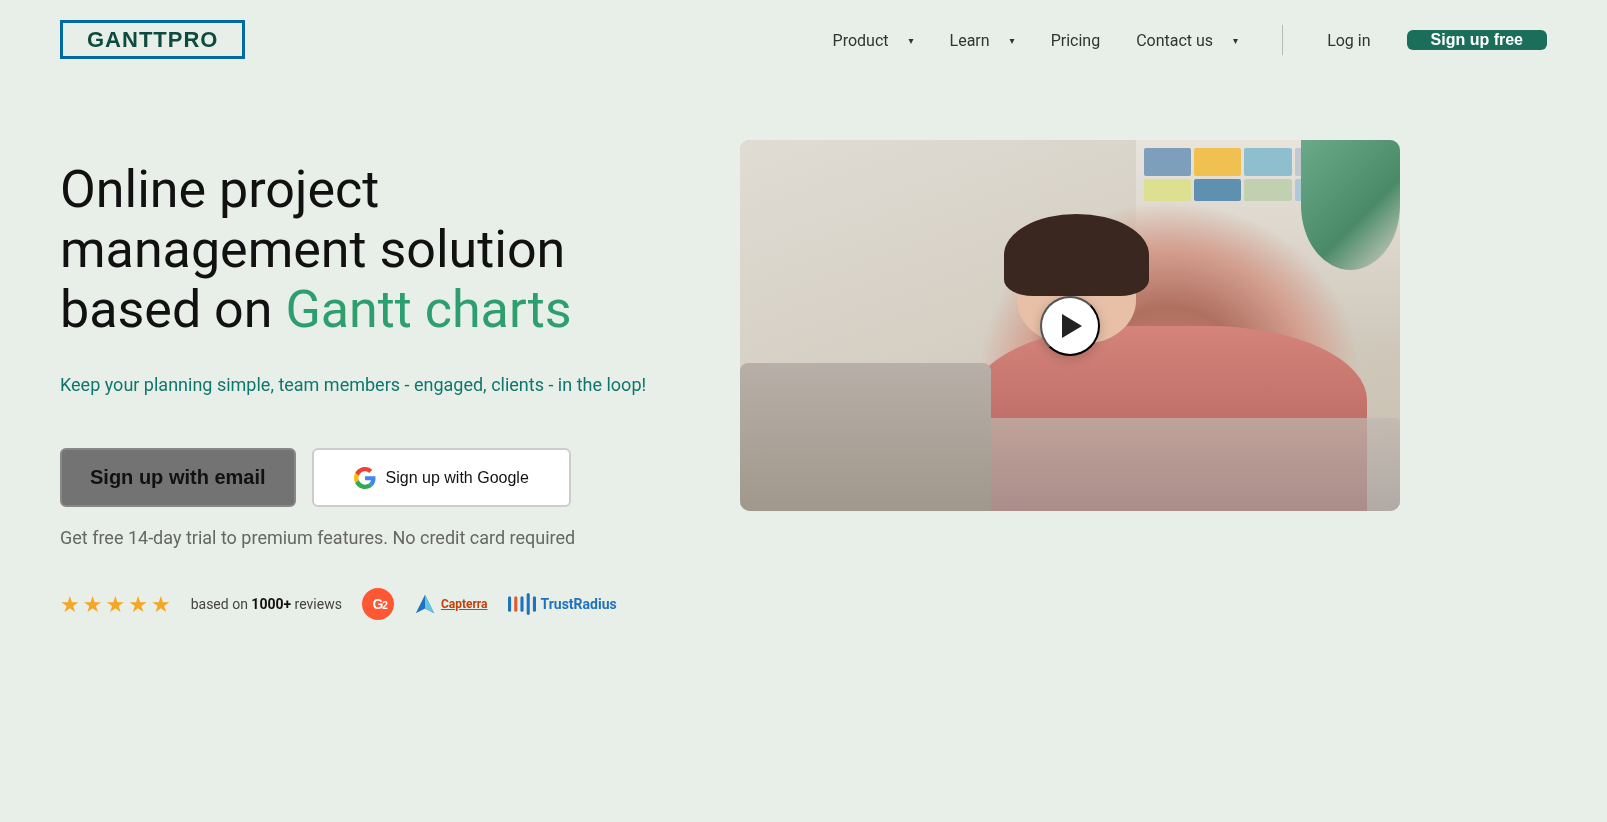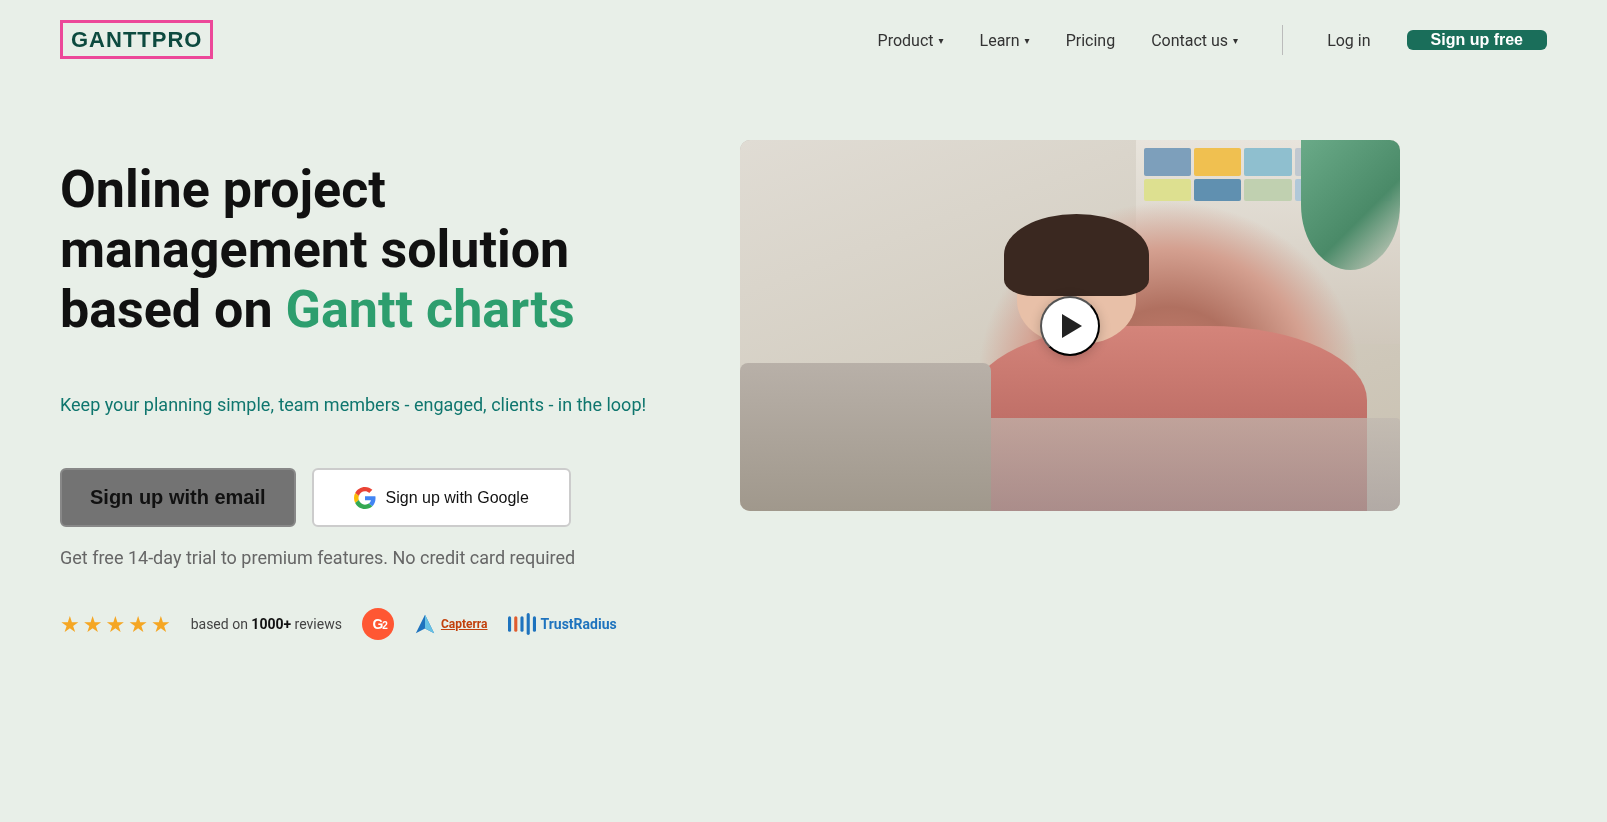--- a/index.html
+++ b/index.html
@@ -18,36 +18,36 @@
       padding: 0 60px;
       height: 80px;
       background-color: #e8efe8;
     }
     .nav-logo {
       font-size: 22px;
       font-weight: 900;
       color: #0d4a3f;
       letter-spacing: 1px;
       font-family: 'Arial Black', sans-serif;
-      border: 3px solid #ec4899;
-      padding: 4px 8px;
+      border: 3px solid #0369a1;
+      padding: 4px 24px;
       text-transform: uppercase;
     }
     .nav-links {
       display: flex;
       align-items: center;
       gap: 36px;
     }
     .nav-link {
       color: #333;
       font-size: 16px;
       text-decoration: none;
       display: flex;
       align-items: center;
-      gap: 5px;
+      gap: 20px;
       cursor: pointer;
     }
     .nav-link .chevron {
       font-size: 10px;
     }
     .nav-divider {
       width: 1px;
       height: 30px;
       background: #bbb;
       margin: 0 8px;
@@ -77,24 +77,24 @@
       gap: 60px;
       max-width: 1607px;
     }
     .hero-left {
       flex: 1;
       max-width: 620px;
       padding-top: 20px;
     }
     .hero-title {
       font-size: 52px;
-      font-weight: 700;
+      font-weight: 400;
       line-height: 1.15;
       color: #111;
-      margin-bottom: 52px;
+      margin-bottom: 32px;
     }
     .hero-title .highlight {
       color: #2d9e6e;
     }
     .hero-subtitle {
       font-size: 18px;
       color: #0f766e;
       line-height: 1.6;
       margin-bottom: 48px;
     }

